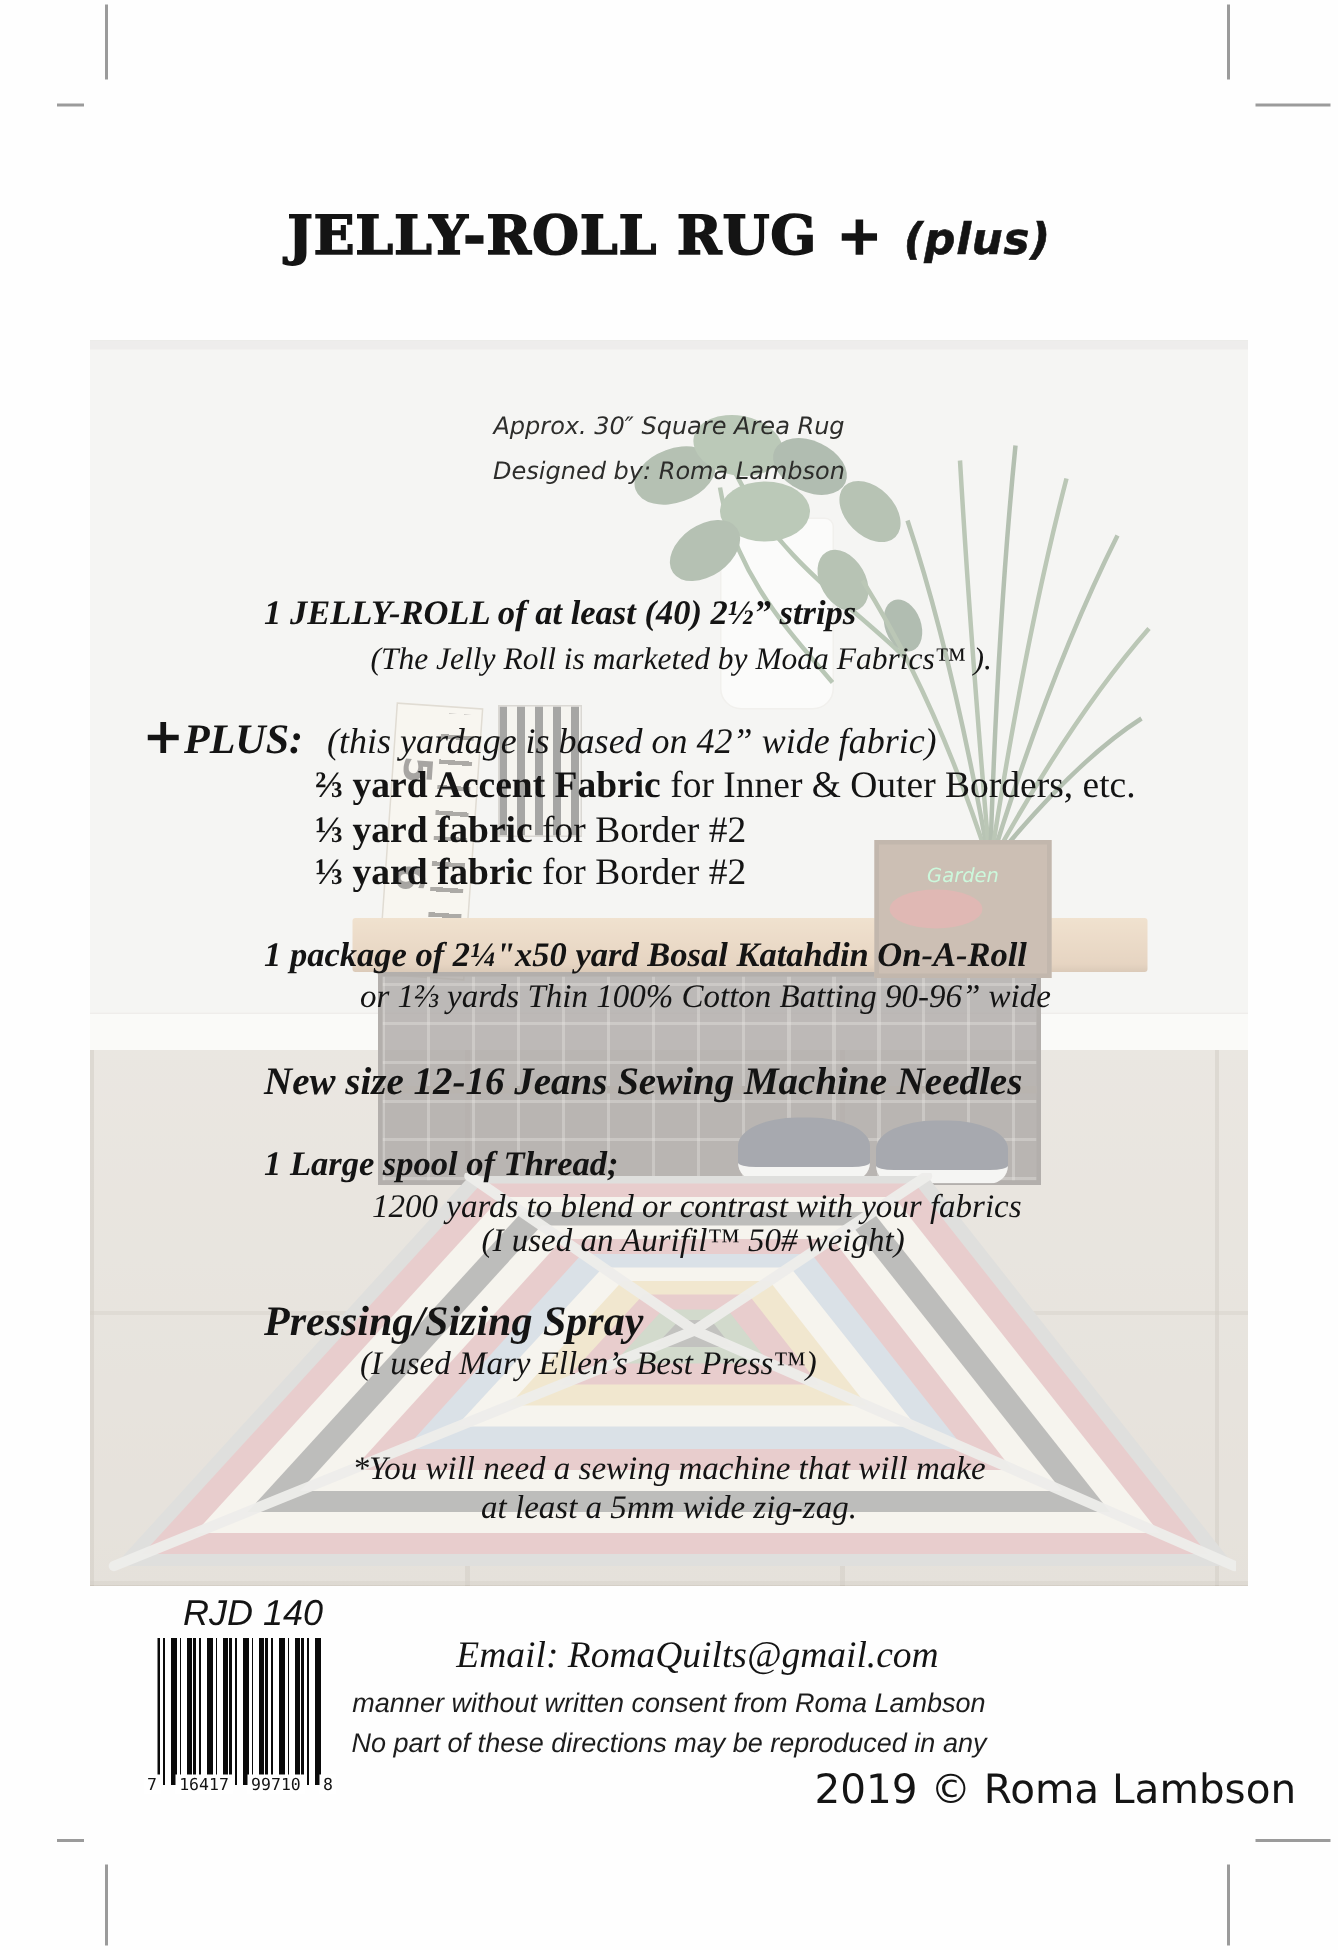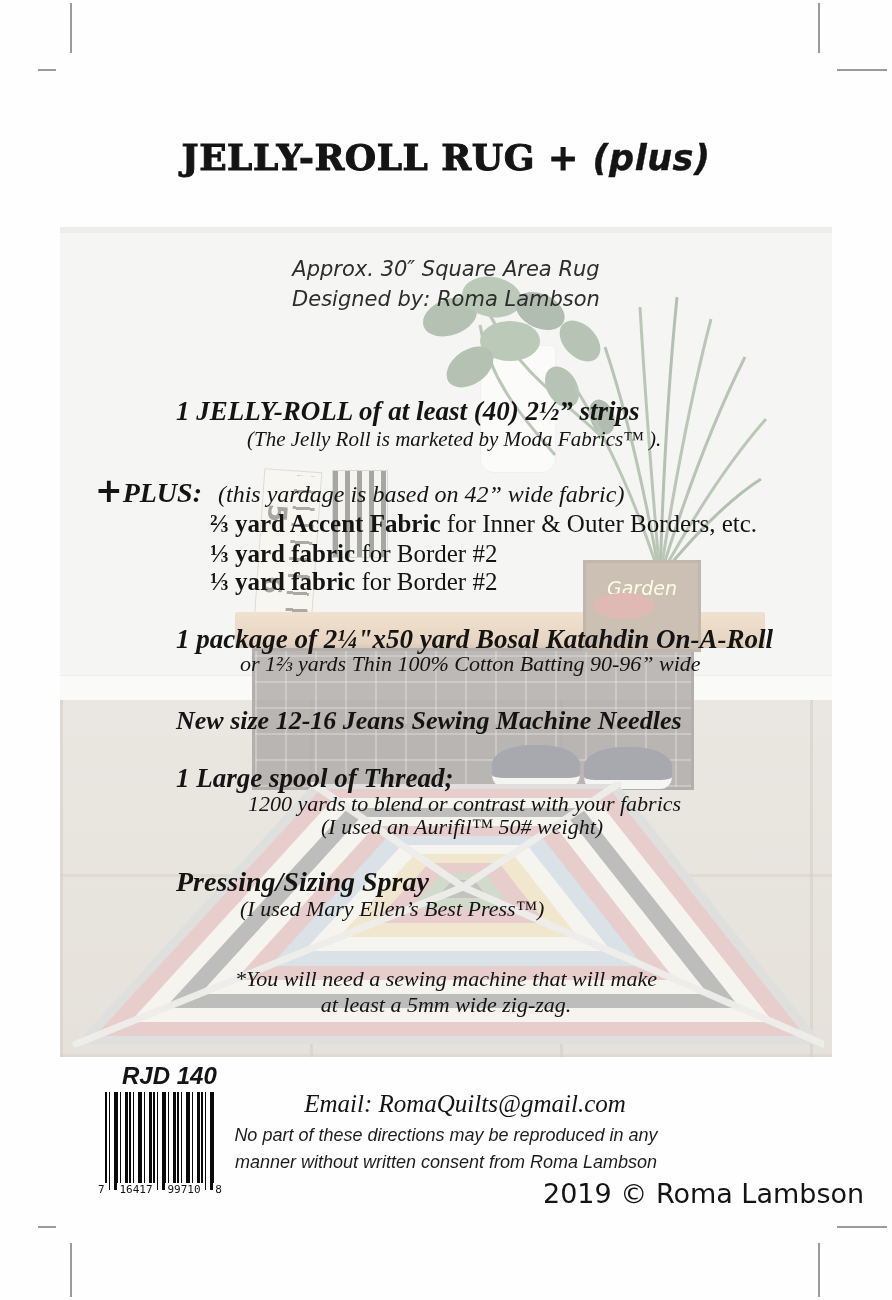--- a/index.html
+++ b/index.html
@@ -26,55 +26,55 @@
     background:rgba(58,48,42,0.78); border:3px solid #4a423a;
     background-image:
       repeating-linear-gradient(90deg, rgba(205,200,190,.35) 0 2px, transparent 2px 30px),
       repeating-linear-gradient(0deg, rgba(205,200,190,.35) 0 2px, transparent 2px 26px);
   }
   .cartshelf { position:absolute; left:0; top:54%; width:100%; height:5px; background:#5a4d42; }
   .vase { position:absolute; left:420px; top:118px; width:76px; height:128px; background:#f6f6f3;
     border:1px solid #dddbd4; border-radius:6px 6px 14px 14px; }
   .planter { position:absolute; left:523px; top:333px; width:118px; height:92px; background:#85684c;
     border:3px solid #6e543c; display:flex; align-items:flex-start; justify-content:center; padding-top:14px; }
-  .planter-label { font-family:"DejaVu Sans","Liberation Sans",sans-serif; font-style:italic; font-size:19px; color:#fef9c3; }
+  .planter-label { font-family:"DejaVu Sans","Liberation Sans",sans-serif; font-style:italic; font-size:13px; color:#86efac; }
   .tomato { position:absolute; left:533px; top:366px; width:62px; height:26px; background:#b5564c; border-radius:50%; }
   .ruler { position:absolute; left:198px; top:243px; width:58px; height:182px; background:#efe9dc;
     border:1px solid #b5ab97; transform:rotate(4deg); }
   .ruler-ticks { position:absolute; right:4px; top:4px; width:22px; height:172px;
     background:repeating-linear-gradient(180deg, transparent 0 14px, #3a352c 14px 17px); }
   .ruler-num { position:absolute; left:6px; font-weight:bold; font-size:26px; color:#2e2a22;
     font-family:"DejaVu Sans",sans-serif; transform:rotate(90deg); }
   .stripboard { position:absolute; left:272px; top:243px; width:56px; height:88px;
     background:repeating-linear-gradient(90deg,#2b2b28 0 5px,#e8e4da 5px 12px); border:1px solid #a8a296; }
   .shoe { position:absolute; width:88px; height:42px; background:#2e3440;
     border-radius:45% 45% 12px 12px; border-bottom:9px solid #e8e6e2; }
   .plantsvg { position:absolute; }
   .rugsvg { position:absolute; left:8px; top:555px; width:756px; height:272px; }
   .overlay { position:absolute; inset:0; background:rgba(255,255,255,0.58); }
   
   .txt { position:absolute; z-index:2; white-space:nowrap; }
   .center { left:0; width:892px; text-align:center; }
   .title-line1 { top:136px; font-family:"DejaVu Serif","Liberation Serif",serif; font-weight:bold;
     font-size:36px; letter-spacing:.5px; -webkit-text-stroke:1px #141414; }
   .title-script { font-family:"DejaVu Sans","Liberation Sans",sans-serif; font-style:italic;
-    font-size:35px; -webkit-text-stroke:.4px #141414; margin-left:14px; }
+    font-size:29px; -webkit-text-stroke:.4px #141414; margin-left:14px; }
   .title-line2 { top:190px; font-family:"DejaVu Serif","Liberation Serif",serif; font-weight:bold;
     font-size:36px; letter-spacing:1px; -webkit-text-stroke:1px #141414; }
-  .subtitle { top:254px; font-family:"DejaVu Sans","Liberation Sans",sans-serif; font-style:italic;
-    font-size:21px; line-height:30px; color:#2d2d2b; }
-  .h-item { font-style:italic; font-weight:bold; font-size:27px; }
+  .subtitle { top:269px; font-family:"DejaVu Sans","Liberation Sans",sans-serif; font-style:italic;
+    font-size:16px; line-height:30px; color:#2d2d2b; }
+  .h-item { font-style:italic; font-weight:bold; font-size:23px; }
   .sub-note { font-style:italic; font-size:21px; }
   .plus-sign { font-family:"DejaVu Sans",sans-serif; font-weight:bold; font-size:33px; line-height:1; }
   .plus-label { font-style:italic; font-weight:bold; font-size:28px; }
   .plus-note { font-style:italic; font-size:24px; margin-left:16px; }
   .yard-line { font-size:25px; }
   .yard-line b { font-weight:bold; }
   .footnote { font-style:italic; font-size:22px; line-height:26px; }
-  .sku { font-family:"Liberation Sans","DejaVu Sans",sans-serif; font-style:italic; font-weight:bold; font-size:24px; }
+  .sku { font-family:"Liberation Sans","DejaVu Sans",sans-serif; font-style:italic; font-weight:normal; font-size:24px; }
   .email { font-style:italic; font-size:25px; }
   .legal { font-family:"Liberation Sans","DejaVu Sans",sans-serif; font-style:italic; font-size:18px; line-height:27px; color:#1d1d1d; }
   .copyright { font-family:"DejaVu Sans","Liberation Sans",sans-serif; font-size:27px; }
   
   .barcode { position:absolute; left:96px; top:1092px; width:128px; height:104px; z-index:2; }
   .bars { position:absolute; left:9px; top:0; width:110px; height:98px; background:#fff;
     background-image:repeating-linear-gradient(90deg,
       #0a0a0a 0 2px, #fff 2px 4px, #0a0a0a 4px 5px, #fff 5px 9px,
       #0a0a0a 9px 13px, #fff 13px 15px, #0a0a0a 15px 16px, #fff 16px 20px,
       #0a0a0a 20px 23px, #fff 23px 24px); }
@@ -220,18 +220,18 @@
     <div class="bar-digits">
       <span>7</span>
       <span>16417</span>
       <span>99710</span>
       <span>8</span>
     </div>
   </div>
 
   <div class="txt email" style="left:0;width:930px;text-align:center;top:1090px">Email: RomaQuilts@gmail.com</div>
   <div class="txt center legal" style="top:1122px">
+    <div>manner without written consent from Roma Lambson</div>
     <div>No part of these directions may be reproduced in any</div>
-    <div>manner without written consent from Roma Lambson</div>
   </div>
   <div class="txt copyright" style="left:543px;top:1178px">2019 © Roma Lambson</div>
 
 </div>
 
 </body></html>

